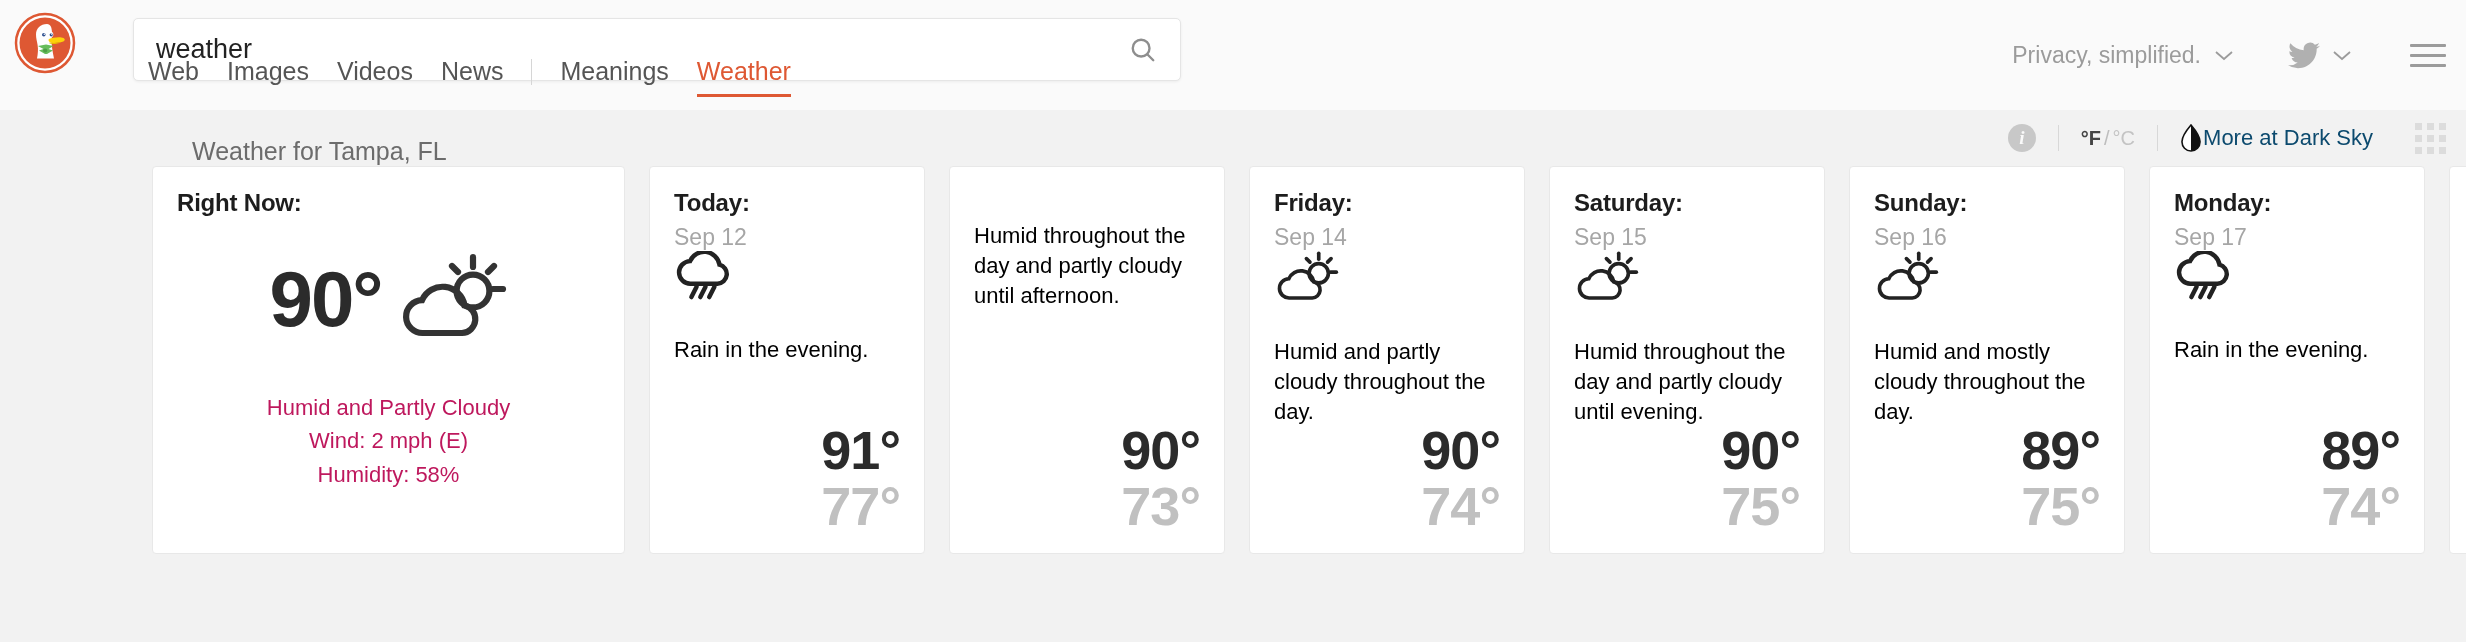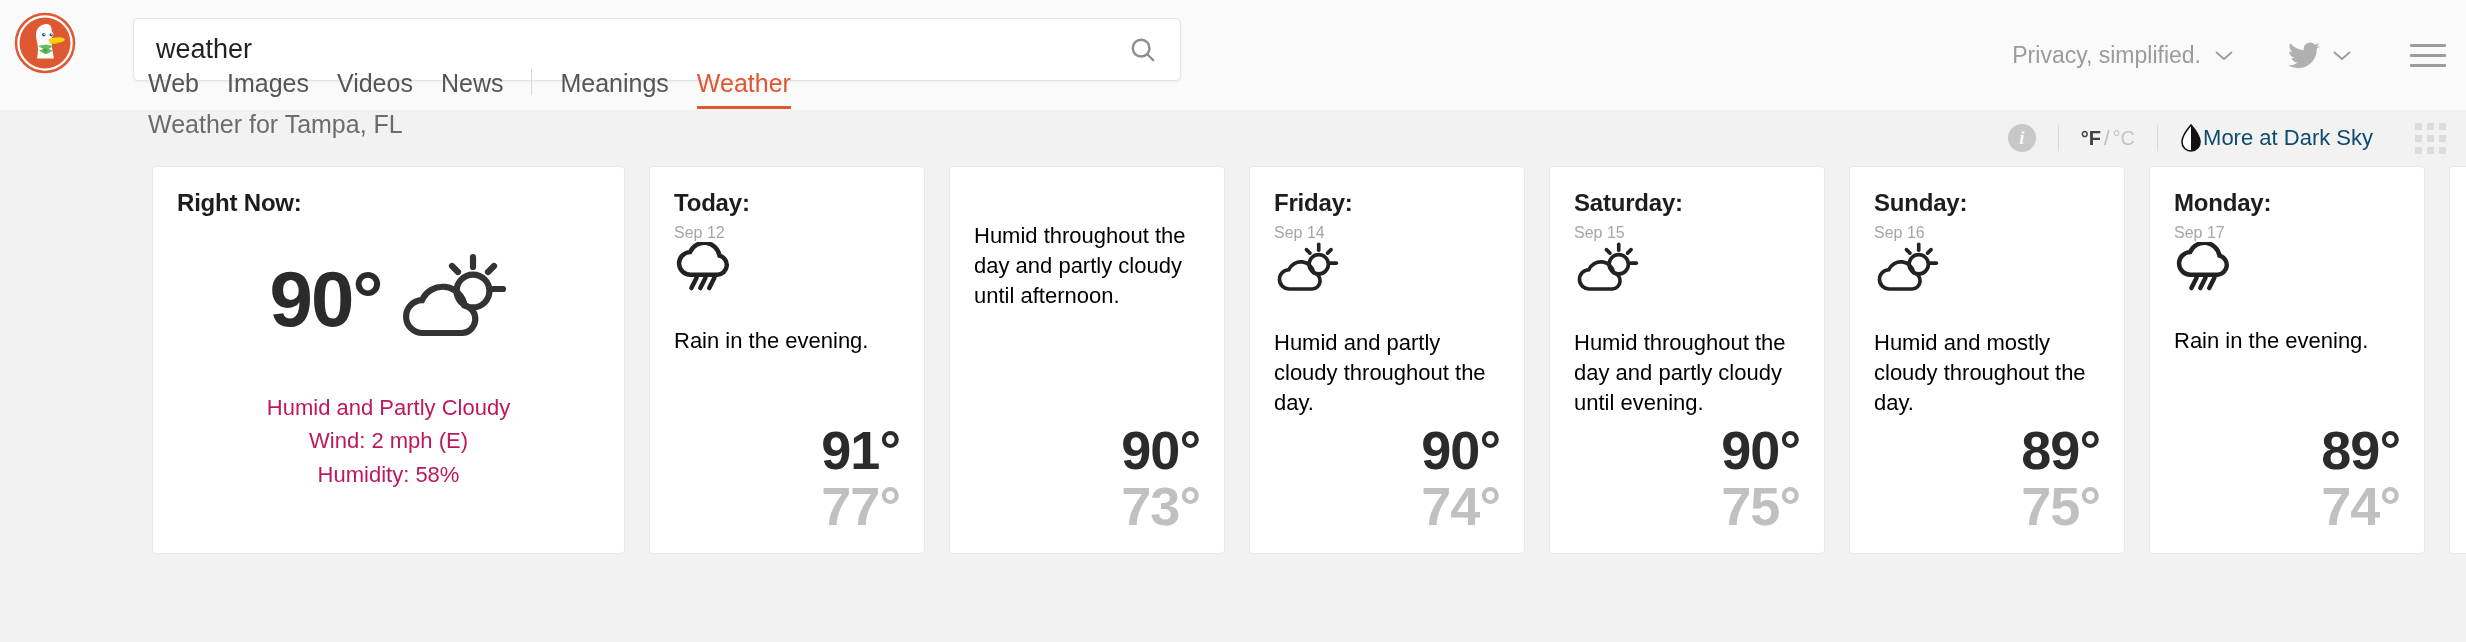--- a/index.html
+++ b/index.html
@@ -62,21 +62,21 @@
   }
   .hamburger {
     display: flex; flex-direction: column; gap: 7px;
     width: 36px; cursor: pointer;
   }
   .hamburger i { display: block; height: 3px; background: #9b9b9b; border-radius: 1px; }
 
   
   .tabs {
     position: absolute; left: 148px; bottom: 0;
-    display: flex; align-items: flex-end; gap: 0;
+    display: flex; align-items: flex-start; gap: 0;
     height: 50px;
   }
   .tab {
     font-size: 25px;
     color: #555555;
     padding: 0 14px 13px 14px;
     cursor: pointer;
     line-height: 1;
     position: relative;
   }
@@ -91,21 +91,21 @@
     width: 1px; height: 26px;
     background: #d6d6d6;
     margin: 0 14px 14px 14px;
   }
 
   
   .subheader {
     position: relative;
     height: 56px;
     padding: 0 9px 0 148px;
-    display: flex; align-items: flex-start;
+    display: flex; align-items: flex-end; margin-left: 44px;
   }
   .wx-title { font-size: 25px; color: #6c6c6c; }
   .sub-right {
     position: absolute; right: 20px; top: 0; height: 56px;
     display: flex; align-items: center;
   }
   .info-icon {
     width: 28px; height: 28px; border-radius: 50%;
     background: #c8c8c8; color: #fafafa;
     font-size: 19px; font-weight: bold; font-style: italic;
@@ -150,21 +150,21 @@
     padding: 22px 24px 18px 24px;
   }
   .card.now { width: 473px; }
   .card.day { width: 276px; }
 
   .card-title {
     font-size: 24px; font-weight: bold; color: #1d1d1d;
     letter-spacing: -0.2px;
   }
   .card-date {
-    font-size: 16px; color: #a6a6a6; margin-top: 7px;
+    font-size: 23px; color: #a6a6a6; margin-top: 7px;
   }
   .card-head {
     display: flex; justify-content: space-between; align-items: flex-start; flex-direction: column;
   }
   .card-summary {
     font-size: 22px; color: #000000; line-height: 1.37;
     margin-top: 32px;
     overflow: hidden;
   }
   .temps {

